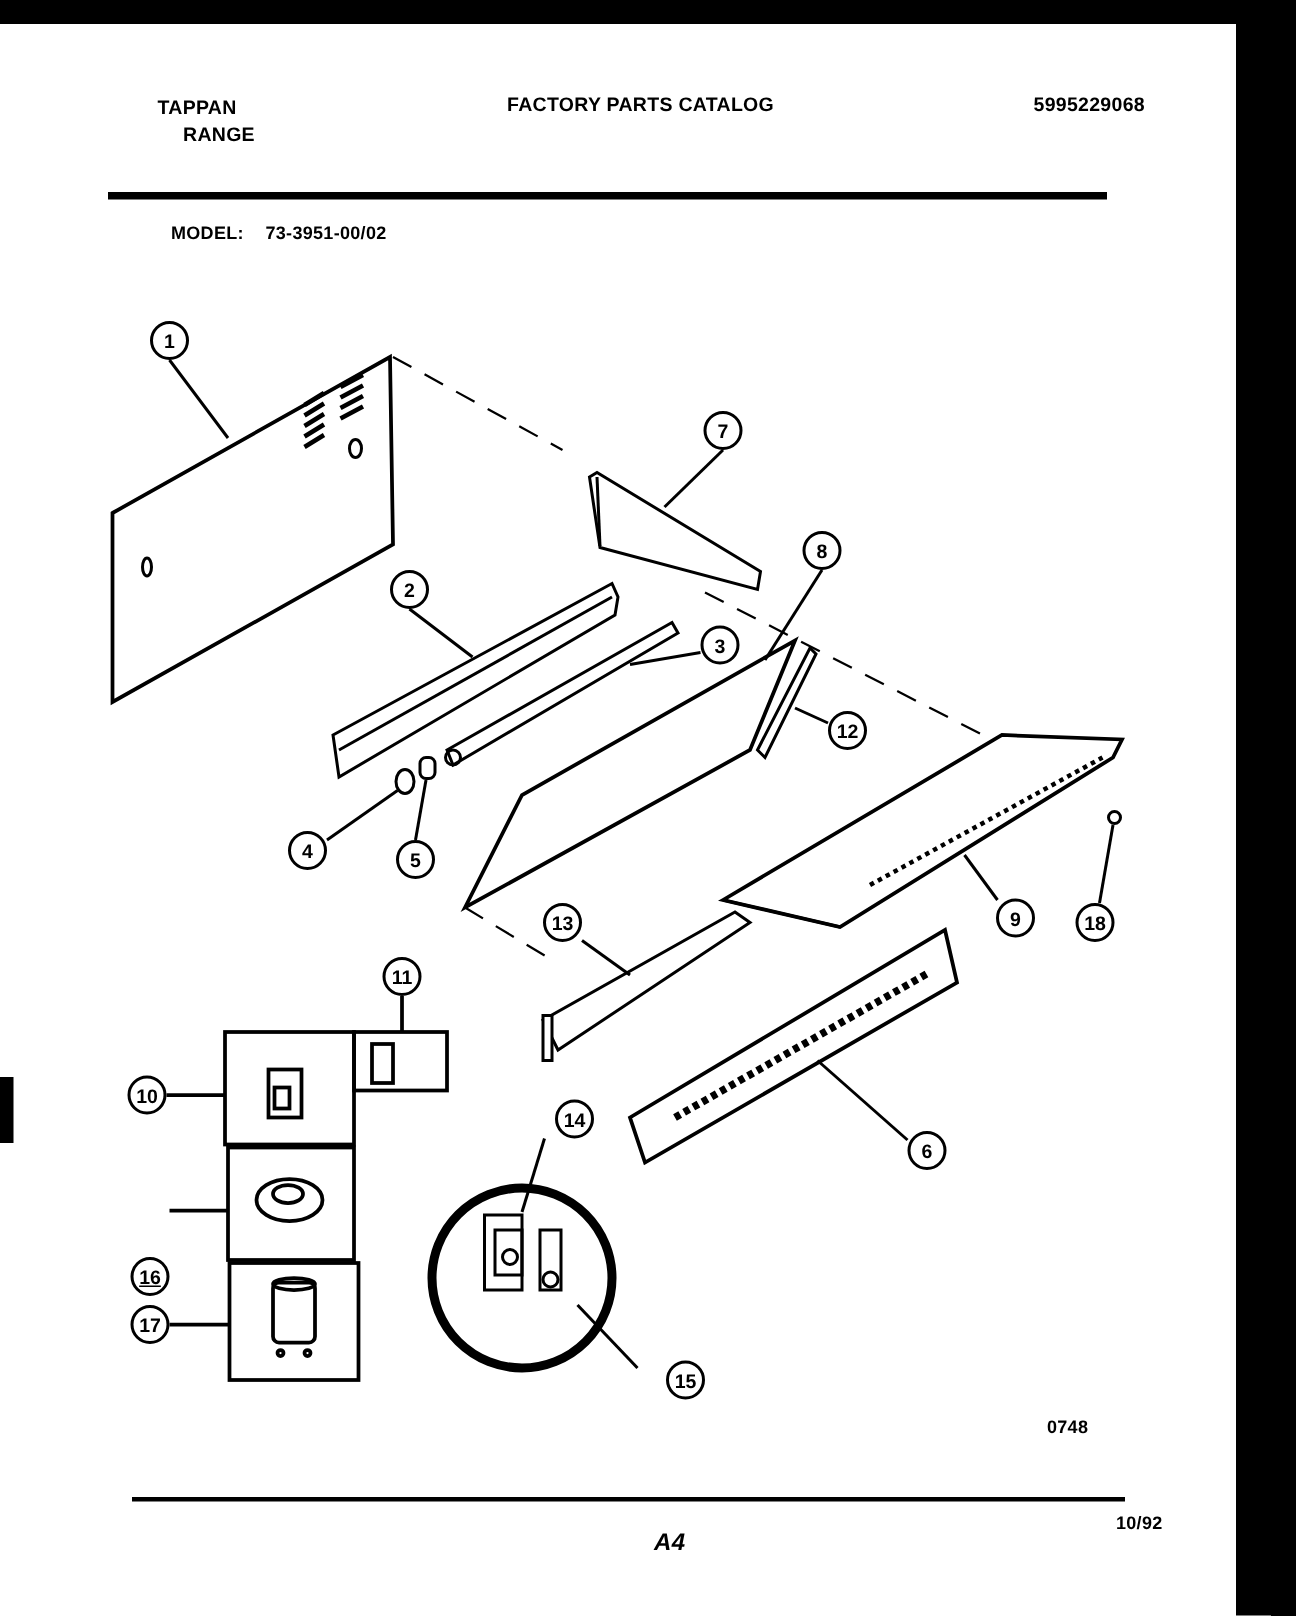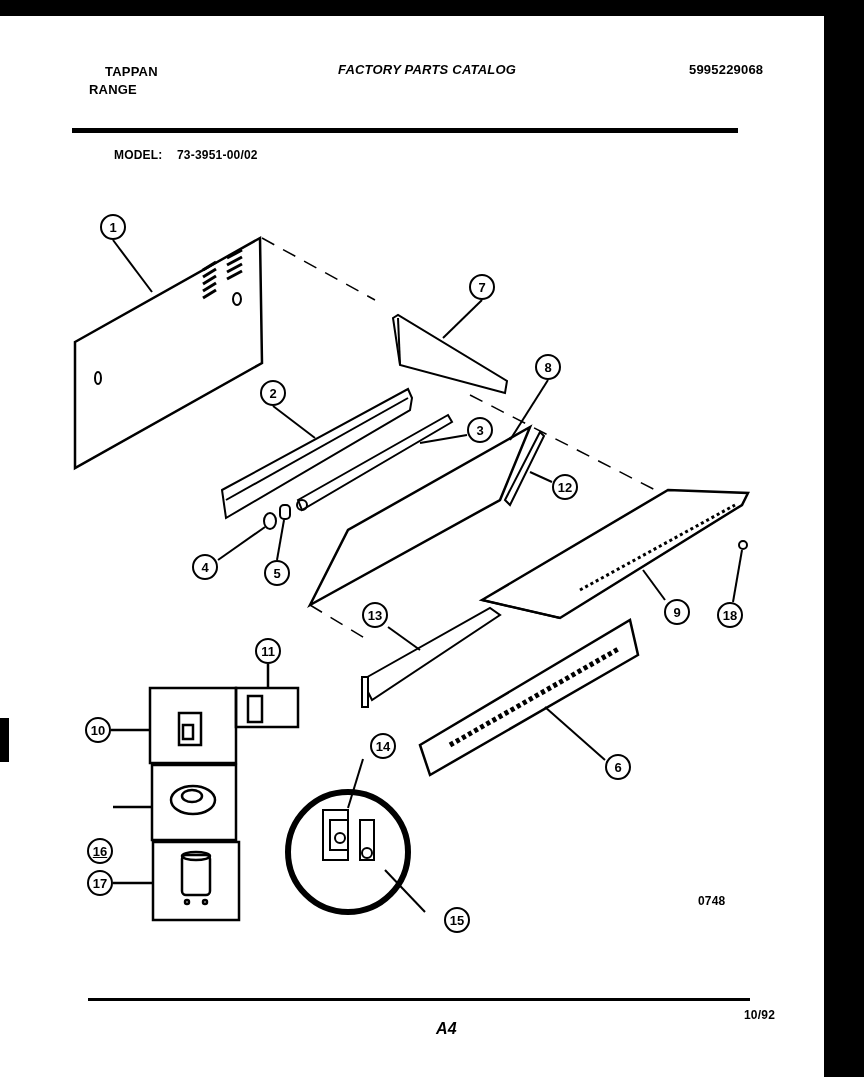--- a/index.html
+++ b/index.html
@@ -14,22 +14,22 @@
   .sidebar-mark { position:absolute; left:0; top:718px; width:9px; height:44px; background:#000; }
 </style>
 </head>
 <body>
 
 <div class="topbar"></div>
 <div class="rightbar"></div>
 <div class="sidebar-mark"></div>
 
 <div class="txt" style="left:73px;top:64px;">TAPPAN</div>
-<div class="txt" style="left:57px;top:82px;">RANGE</div>
-<div class="txt" style="left:306px;top:62px;font-style:italic;">FACTORY PARTS CATALOG</div>
+<div class="txt" style="left:90px;top:82px;">RANGE</div>
+<div class="txt" style="left:306px;top:62px;">FACTORY PARTS CATALOG</div>
 <div class="txt" style="left:657px;top:62px;">5995229068</div>
 <div class="hdr-rule"></div>
 <div class="txt" style="left:71px;top:148px;font-size:12px;padding-left:11px;">MODEL:</div>
 <div class="txt" style="left:145px;top:148px;font-size:12px;">73-3951-00/02</div>
 
 <svg class="diagram" width="864" height="1077" fill="none" stroke="#000" stroke-width="2">
 
   <g>
     <polygon points="75,342 260,238 262,363 75,468" stroke-width="2.5" fill="#fff"></polygon>
     <g stroke-width="3">
@@ -159,16 +159,16 @@
   <div class="callout" style="left:362px;top:602px;">13</div>
   <div class="callout" style="left:255px;top:638px;">11</div>
   <div class="callout" style="left:85px;top:717px;text-align:center;">10</div>
   <div class="callout" style="left:605px;top:754px;">6</div>
   <div class="callout" style="left:350px;top:733px;margin-left:20px;">14</div>
   <div class="callout" style="left:87px;top:838px;text-decoration:underline;">16</div>
   <div class="callout" style="left:87px;top:870px;">17</div>
   <div class="callout" style="left:444px;top:907px;">15</div>
 </div>
 
-<div class="txt" style="left:666px;top:894px;font-size:12px;">0748</div>
+<div class="txt" style="left:666px;top:944px;font-size:12px;">0748</div>
 <div class="ftr-rule"></div>
 <div class="txt" style="left:404px;top:1020px;font-size:16px;font-style:italic;">A4</div>
 <div class="txt" style="left:712px;top:1008px;font-size:12px;">10/92</div>
 
 </body></html>

